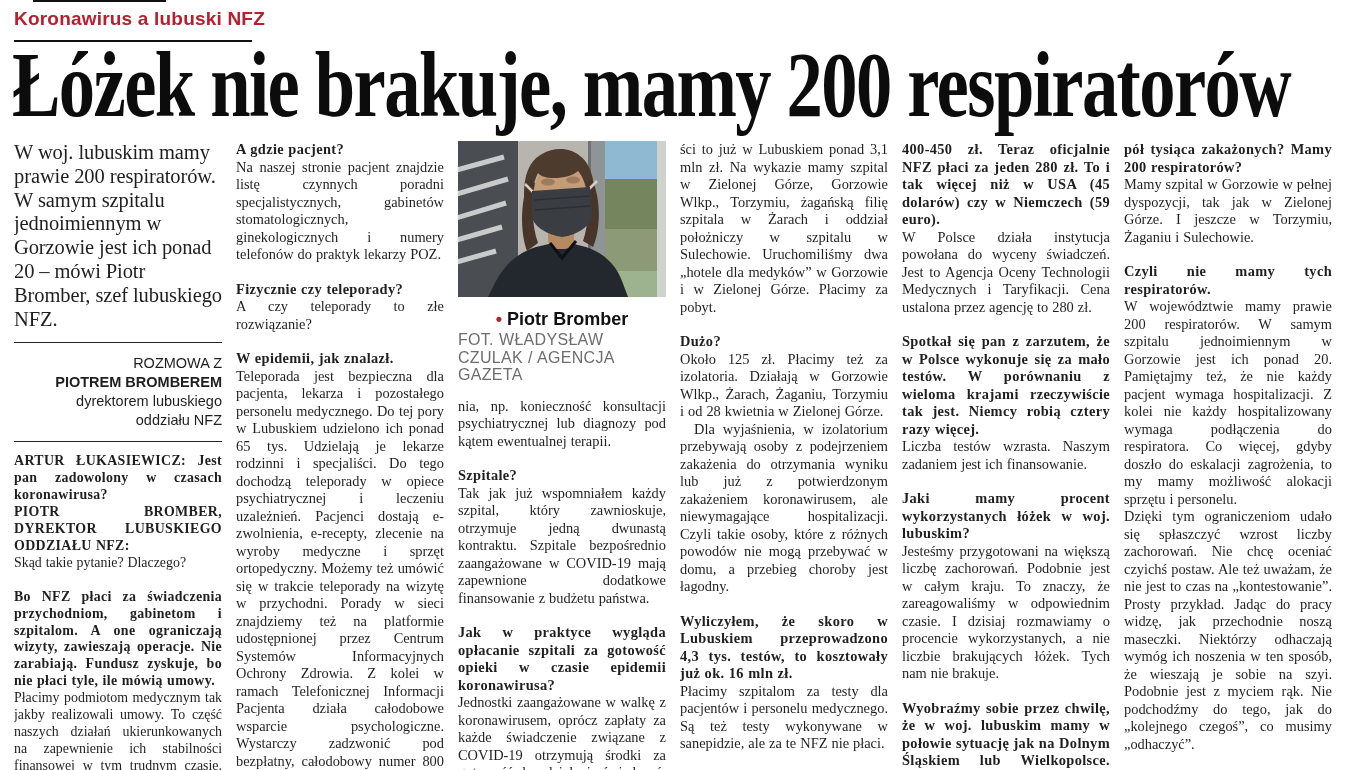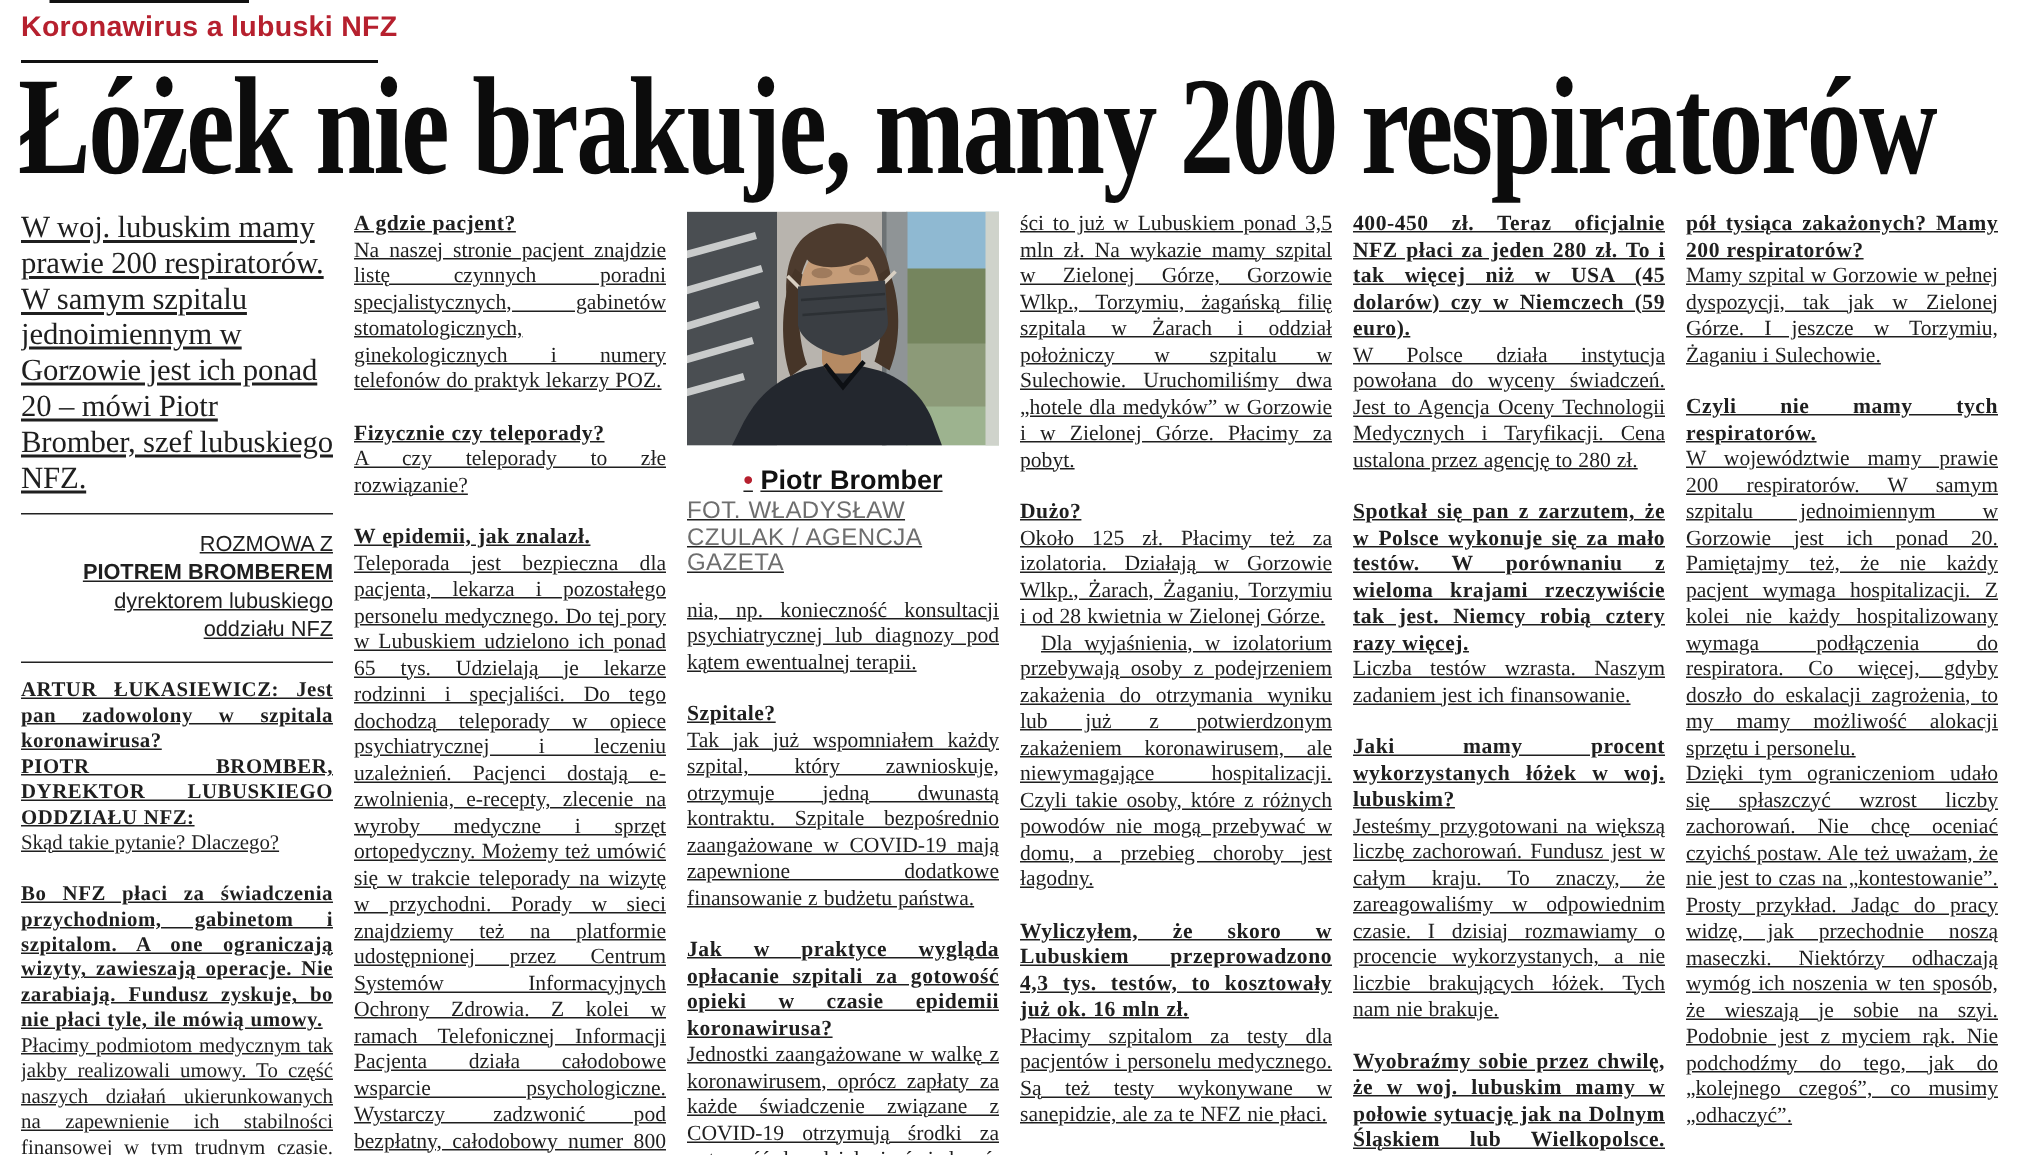--- a/index.html
+++ b/index.html
@@ -20,21 +20,21 @@
     position:absolute;left:12px;top:38px;margin:0;
     font-family:"Liberation Serif", serif;font-weight:bold;color:#0c0c0c;
     font-size:93px;line-height:1.0;letter-spacing:-2px;white-space:nowrap;
     transform:scaleX(0.78);transform-origin:0 0;
   }
   
   .cols{position:absolute;left:14px;top:141px;display:flex;gap:14px;}
   .col{
     width:208px;height:629px;overflow:hidden;
     font-size:14.4px;line-height:17.5px;text-align:justify;
-    word-spacing:0.4px;color:#1f1f1f;text-decoration:underline;
+    word-spacing:0.4px;color:#1f1f1f;
   }
   .col p{margin:0;}
   .qblock{font-weight:bold;letter-spacing:0.35px;margin-top:17px !important;}
   .qblock.first{margin-top:0 !important;}
   .qblock.tight{margin-top:0 !important;}
   .ablock{margin:0;}
   .para-indent{text-indent:14px;}
   
   .lead{
     font-size:20.5px;line-height:23.8px;text-align:left;word-spacing:0;
@@ -77,21 +77,21 @@
       <p class="lead">W woj. lubuskim mamy prawie 200 respiratorów. W samym szpitalu jednoimiennym w Gorzowie jest ich ponad 20 – mówi Piotr Bromber, szef lubuskiego NFZ.</p>
       <div class="rule"></div>
       <div class="interview-label">
         <div>ROZMOWA Z</div>
         <div class="b">PIOTREM BROMBEREM</div>
         <div>dyrektorem lubuskiego</div>
         <div>oddziału NFZ</div>
       </div>
       <div class="rule"></div>
       <div class="col1-qa">
-        <p class="qblock first">ARTUR ŁUKASIEWICZ: Jest pan zadowolony w szpitala koronawirusa?</p>
+        <p class="qblock first">ARTUR ŁUKASIEWICZ: Jest pan zadowolony w czasach koronawirusa?</p>
         <p class="qblock tight">PIOTR BROMBER, DYREKTOR LUBUSKIEGO ODDZIAŁU NFZ:</p>
         <p class="ablock">Skąd takie pytanie? Dlaczego?</p>
         <p class="qblock">Bo NFZ płaci za świadczenia przychodniom, gabinetom i szpitalom. A one ograniczają wizyty, zawieszają operacje. Nie zarabiają. Fundusz zyskuje, bo nie płaci tyle, ile mówią umowy.</p>
         <p class="ablock">Płacimy podmiotom medycznym tak jakby realizowali umowy. To część naszych działań ukierunkowanych na zapewnienie ich stabilności finansowej w tym trudnym czasie. Do tego wprowadziliśmy częstsze płatności i krótsze terminy realizacji faktur.</p>
       </div>
     </section>
 
     <section class="col">
       <p class="qblock first">A gdzie pacjent?</p>
       <p class="ablock">Na naszej stronie pacjent znajdzie listę czynnych poradni specjalistycznych, gabinetów stomatologicznych, ginekologicznych i numery telefonów do praktyk lekarzy POZ.</p>
@@ -140,36 +140,36 @@
       <p class="photo-caption"><span class="bullet">•</span><span>Piotr Bromber</span></p>
       <p class="photo-credit">FOT. WŁADYSŁAW CZULAK / AGENCJA GAZETA</p>
       <p class="ablock">nia, np. konieczność konsultacji psychiatrycznej lub diagnozy pod kątem ewentualnej terapii.</p>
       <p class="qblock">Szpitale?</p>
       <p class="ablock">Tak jak już wspomniałem każdy szpital, który zawnioskuje, otrzymuje jedną dwunastą kontraktu. Szpitale bezpośrednio zaangażowane w COVID-19 mają zapewnione dodatkowe finansowanie z budżetu państwa.</p>
       <p class="qblock">Jak w praktyce wygląda opłacanie szpitali za gotowość opieki w czasie epidemii koronawirusa?</p>
       <p class="ablock">Jednostki zaangażowane w walkę z koronawirusem, oprócz zapłaty za każde świadczenie związane z COVID-19 otrzymują środki za gotowość do udzielenia świadczeń. W przypadku lubuskich podmiotów jest to średnio 21,5 tys. zł za dobę gotowości. Dziś te płatno-</p>
     </section>
 
     <section class="col">
-      <p class="ablock">ści to już w Lubuskiem ponad 3,5 mln zł. Na wykazie mamy szpital w Zielonej Górze, Gorzowie Wlkp., Torzymiu, żagańską filię szpitala w Żarach i oddział położniczy w szpitalu w Sulechowie. Uruchomiliśmy dwa „hotele dla medyków” w Gorzowie i w Zielonej Górze. Płacimy za pobyt.</p>
+      <p class="ablock">ści to już w Lubuskiem ponad 3,1 mln zł. Na wykazie mamy szpital w Zielonej Górze, Gorzowie Wlkp., Torzymiu, żagańską filię szpitala w Żarach i oddział położniczy w szpitalu w Sulechowie. Uruchomiliśmy dwa „hotele dla medyków” w Gorzowie i w Zielonej Górze. Płacimy za pobyt.</p>
       <p class="qblock">Dużo?</p>
       <p class="ablock">Około 125 zł. Płacimy też za izolatoria. Działają w Gorzowie Wlkp., Żarach, Żaganiu, Torzymiu i od 28 kwietnia w Zielonej Górze.</p>
       <p class="ablock para-indent">Dla wyjaśnienia, w izolatorium przebywają osoby z podejrzeniem zakażenia do otrzymania wyniku lub już z potwierdzonym zakażeniem koronawirusem, ale niewymagające hospitalizacji. Czyli takie osoby, które z różnych powodów nie mogą przebywać w domu, a przebieg choroby jest łagodny.</p>
       <p class="qblock">Wyliczyłem, że skoro w Lubuskiem przeprowadzono 4,3 tys. testów, to kosztowały już ok. 16 mln zł.</p>
       <p class="ablock">Płacimy szpitalom za testy dla pacjentów i personelu medycznego. Są też testy wykonywane w sanepidzie, ale za te NFZ nie płaci.</p>
       <p class="qblock">Dlaczego testy w Polsce są takie drogie? Wcześniej kosztowały</p>
     </section>
 
     <section class="col">
       <p class="qblock first">400-450 zł. Teraz oficjalnie NFZ płaci za jeden 280 zł. To i tak więcej niż w USA (45 dolarów) czy w Niemczech (59 euro).</p>
       <p class="ablock">W Polsce działa instytucja powołana do wyceny świadczeń. Jest to Agencja Oceny Technologii Medycznych i Taryfikacji. Cena ustalona przez agencję to 280 zł.</p>
       <p class="qblock">Spotkał się pan z zarzutem, że w Polsce wykonuje się za mało testów. W porównaniu z wieloma krajami rzeczywiście tak jest. Niemcy robią cztery razy więcej.</p>
       <p class="ablock">Liczba testów wzrasta. Naszym zadaniem jest ich finansowanie.</p>
       <p class="qblock">Jaki mamy procent wykorzystanych łóżek w woj. lubuskim?</p>
-      <p class="ablock">Jesteśmy przygotowani na większą liczbę zachorowań. Fundusz jest w całym kraju. To znaczy, że zareagowaliśmy w odpowiednim czasie. I dzisiaj rozmawiamy o procencie wykorzystanych, a nie liczbie brakujących łóżek. Tych nam nie brakuje.</p>
+      <p class="ablock">Jesteśmy przygotowani na większą liczbę zachorowań. Podobnie jest w całym kraju. To znaczy, że zareagowaliśmy w odpowiednim czasie. I dzisiaj rozmawiamy o procencie wykorzystanych, a nie liczbie brakujących łóżek. Tych nam nie brakuje.</p>
       <p class="qblock">Wyobraźmy sobie przez chwilę, że w woj. lubuskim mamy w połowie sytuację jak na Dolnym Śląskiem lub Wielkopolsce. Tam potwierdzono dobrze ponad tysiąc zakażeń koronawirusem. Jesteśmy przygotowani na</p>
     </section>
 
     <section class="col">
       <p class="qblock first">pół tysiąca zakażonych? Mamy 200 respiratorów?</p>
       <p class="ablock">Mamy szpital w Gorzowie w pełnej dyspozycji, tak jak w Zielonej Górze. I jeszcze w Torzymiu, Żaganiu i Sulechowie.</p>
       <p class="qblock">Czyli nie mamy tych respiratorów.</p>
       <p class="ablock">W województwie mamy prawie 200 respiratorów. W samym szpitalu jednoimiennym w Gorzowie jest ich ponad 20. Pamiętajmy też, że nie każdy pacjent wymaga hospitalizacji. Z kolei nie każdy hospitalizowany wymaga podłączenia do respiratora. Co więcej, gdyby doszło do eskalacji zagrożenia, to my mamy możliwość alokacji sprzętu i personelu.</p>
       <p class="ablock"><span>Dzięki tym ograniczeniom udało się spłaszczyć wzrost liczby zachorowań. Nie chcę oceniać czyichś postaw. Ale też uważam, że nie jest to czas na „kontestowanie”. Prosty przykład. Jadąc do pracy widzę, jak przechodnie noszą maseczki. Niektórzy odhaczają wymóg ich noszenia w ten sposób, że wieszają je sobie na szyi. Podobnie jest z myciem rąk. Nie podchodźmy do tego, jak do „kolejnego czegoś”, co musimy „odhaczyć”.</span> </p>
 

